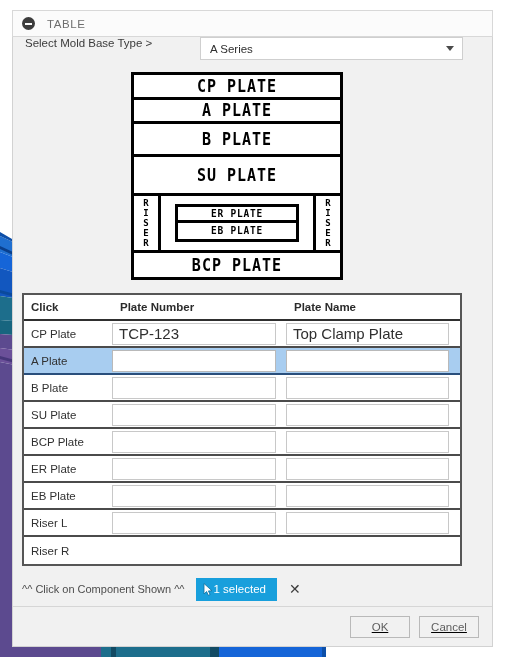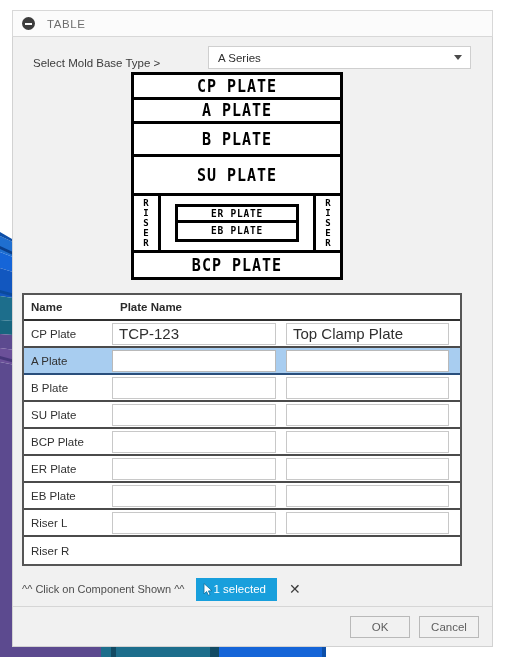--- a/index.html
+++ b/index.html
@@ -70,23 +70,22 @@
     color: #6d6d6d;
     letter-spacing: 0.6px;
   }
 
   
   #moldbase-row {
     position: absolute;
     left: 13px; top: 37px;
     width: 479px; height: 32px;
     display: flex;
-    align-items: flex-end;
+    align-items: flex-start;
     background: #f1f1f1;
-    padding-left: 8px;
   }
   #moldbase-label {
     margin-left: 12px;
     font-size: 11.5px;
     color: #3b3b3b;
     width: 175px;
   }
   #moldbase-select {
     width: 263px;
     height: 23px;
@@ -319,20 +318,21 @@
     top: 606px;
     width: 479px;
     height: 40px;
     background: #f1f1f1;
     border-top: 1px solid #d6d6d6;
     display: flex;
     align-items: center;
     justify-content: flex-end;
     padding-right: 13px;
     gap: 9px;
+    text-decoration: underline;
   }
   .footbtn {
     width: 60px;
     height: 22px;
     background: #f1f1f1;
     border: 1px solid #b9b9b9;
     font-size: 11.5px;
     color: #5e5e5e;
     display: flex;
     align-items: center;
@@ -424,21 +424,22 @@
       </div>
     </div>
 
     <div id="row-bcp">
       <span class="dglabel">BCP PLATE</span>
     </div>
   </div>
 
   <div id="plate-table">
     <div class="ptrow header">
-      <span class="cell-plate">Name</span>
+      <span class="cell-plate">Click</span>
+      <span class="cell-head num">Plate Number</span>
       <span class="cell-head name">Plate Name</span>
     </div>
     <div id="table-body">
         <div class="ptrow">
           <span class="cell-plate">CP Plate</span>
           <span class="cell-input">
             <div class="tinput">TCP-123</div>
           </span>
           <span class="cell-input name">
             <div class="tinput">Top Clamp Plate</div>

